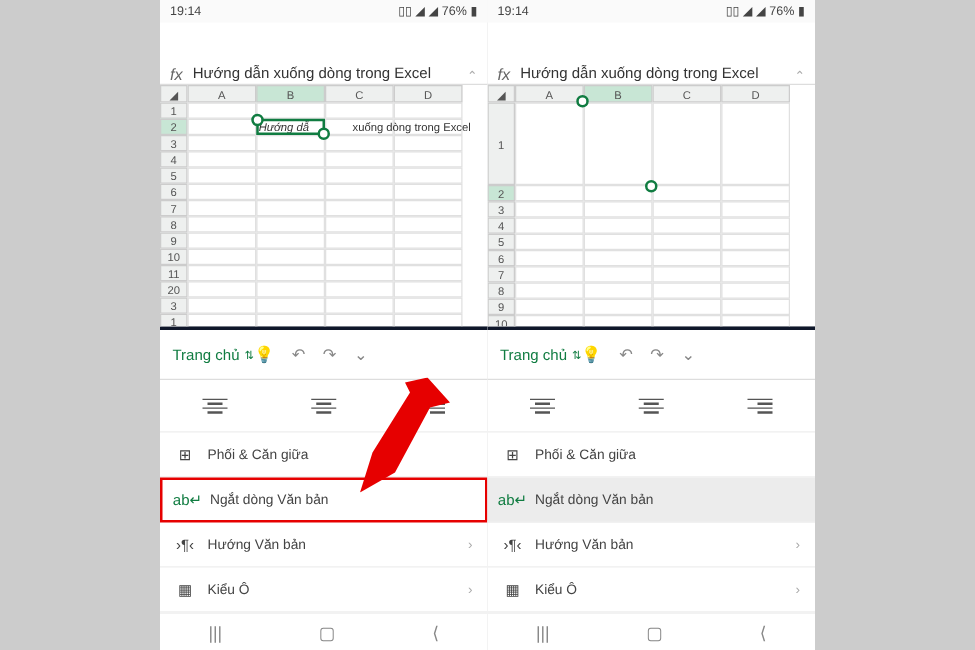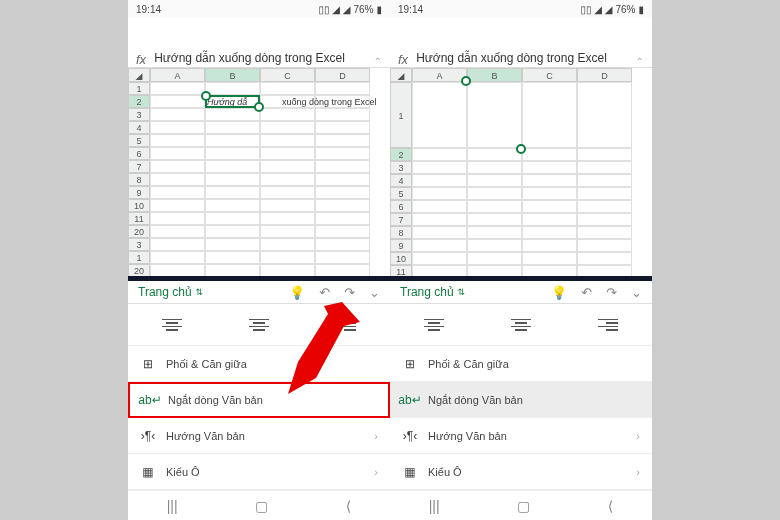--- a/index.html
+++ b/index.html
@@ -98,26 +98,26 @@
   .wrapped-cell {
     position: absolute;
     border: 2px solid #107c41;
     background: #fff;
     font-size: 9px;
     line-height: 11px;
     padding: 1px 2px;
     z-index: 5;
   }
   .ribbon-tab {
-    height: 28px;
+    height: 43px;
     display: flex;
     align-items: center;
-    justify-content: space-between;
+    justify-content: flex-start;
     padding: 0 10px;
-    border-top: 5px solid #0f172a;
+    border-top: 3px solid #0f172a;
     border-bottom: 1px solid #ddd;
   }
   .tab-name { color: #107c41; font-size: 12px; display: flex; align-items: center; gap: 4px; }
   .tab-icons { display: flex; gap: 14px; color: #888; font-size: 13px; }
   .align-row {
     height: 42px;
     display: flex;
     justify-content: space-around;
     align-items: center;
     border-bottom: 1px solid #eee;

